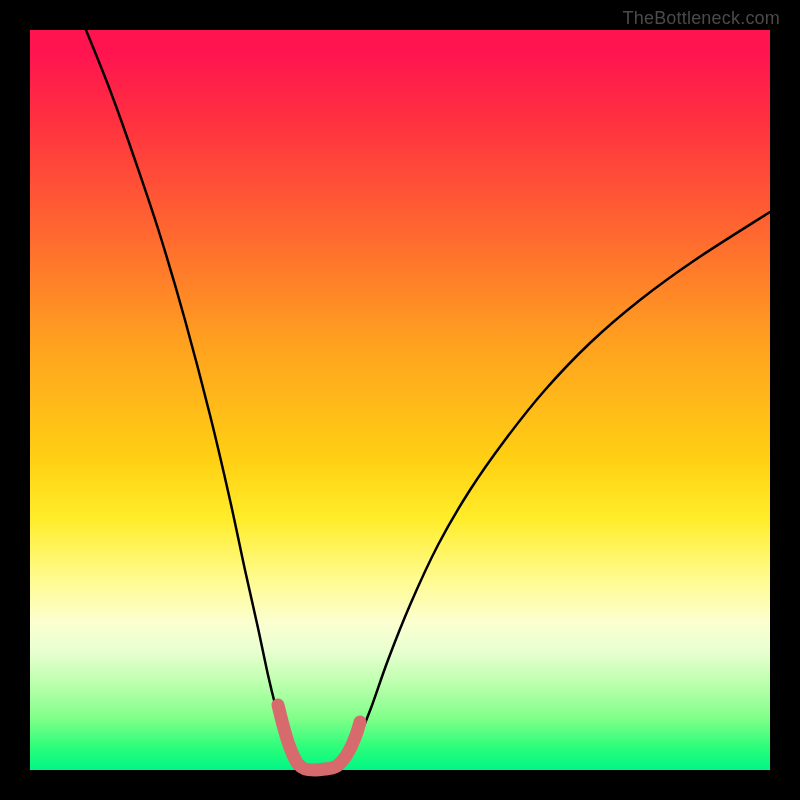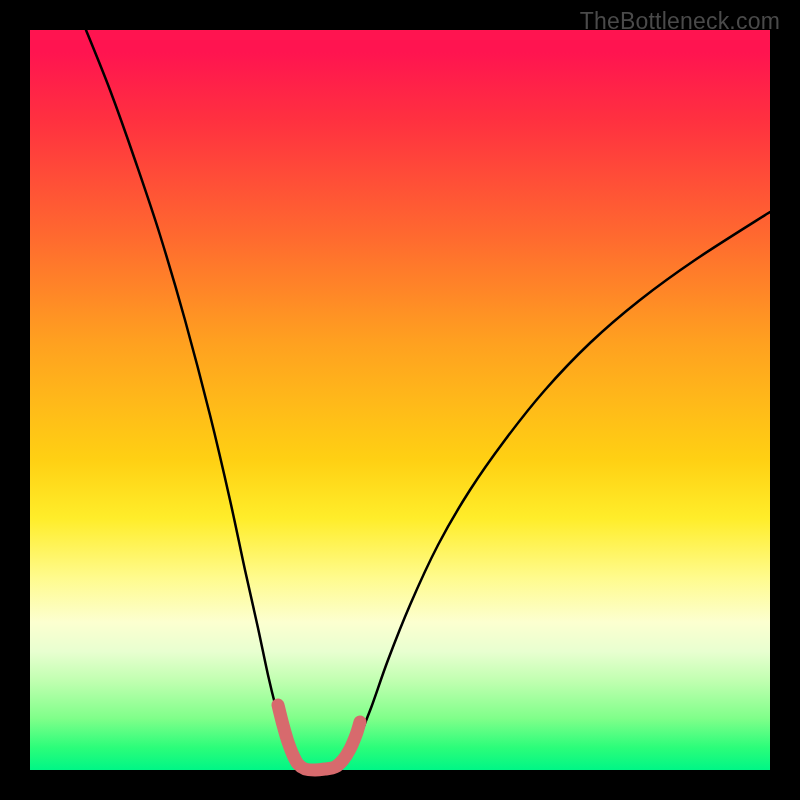--- a/index.html
+++ b/index.html
@@ -33,21 +33,21 @@
       #e8ffd0 84%,
       #c0ffb0 88%,
       #80ff8a 93%,
       #2bfd7a 97%,
       #00f686 100%
     );
   }
   .watermark {
     position: absolute;
     color: #4a4a4a;
-    font-size: 23px;
+    font-size: 18px;
     font-weight: 400;
     letter-spacing: 0.2px;
   }
   svg.curve {
     position: absolute;
     top: 0;
     left: 0;
   }
 </style>
 </head>

